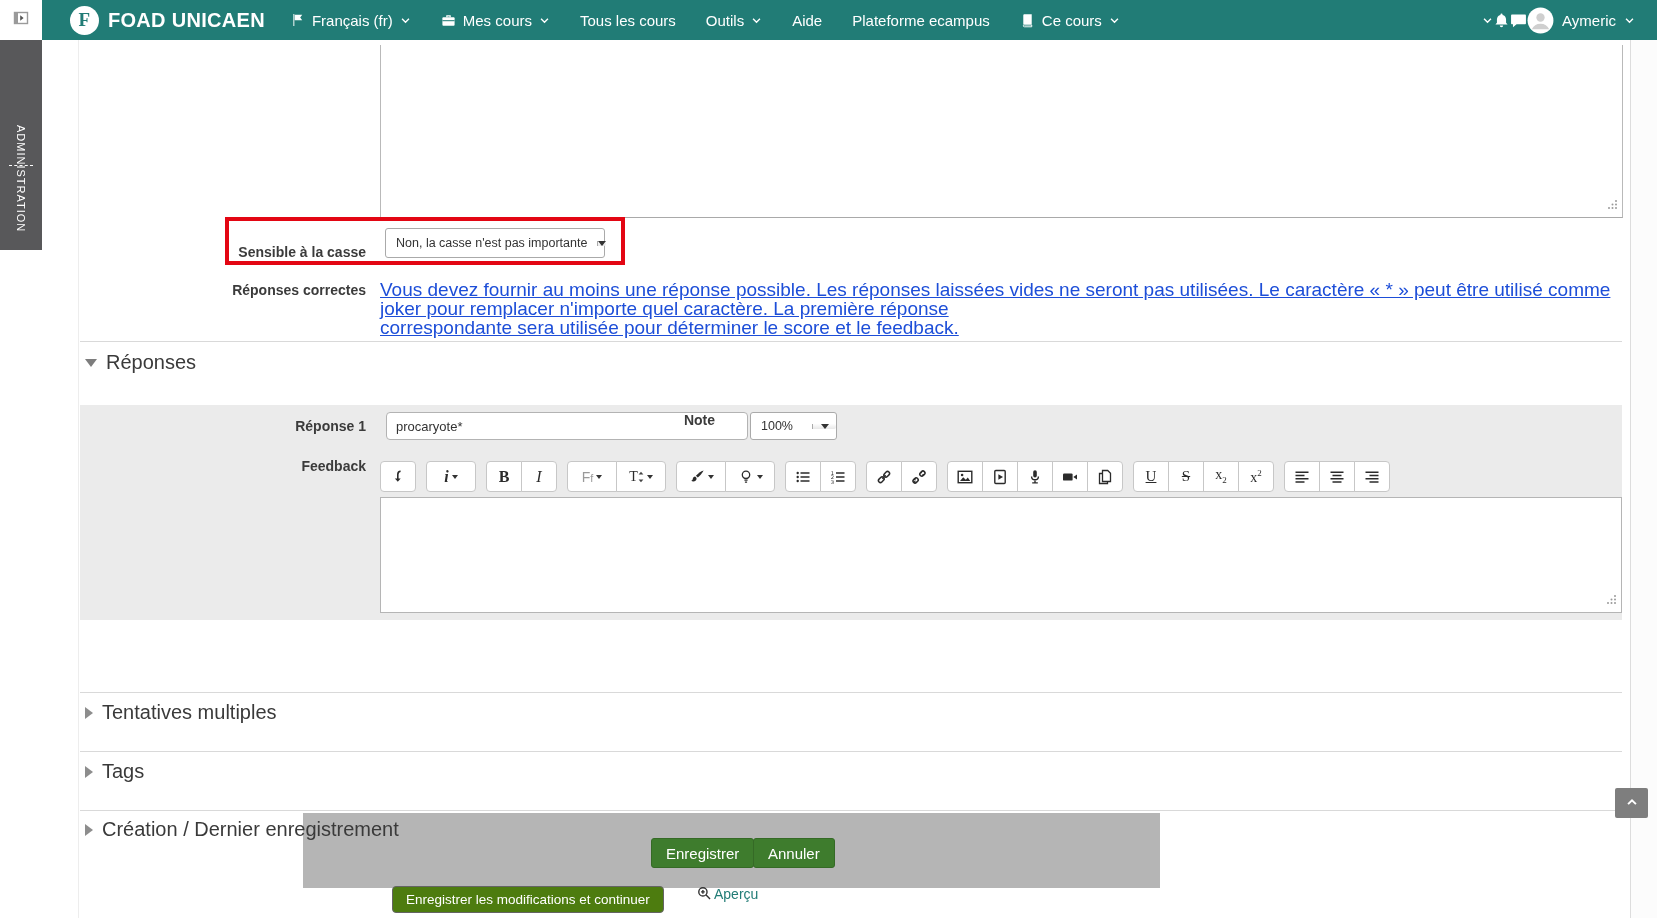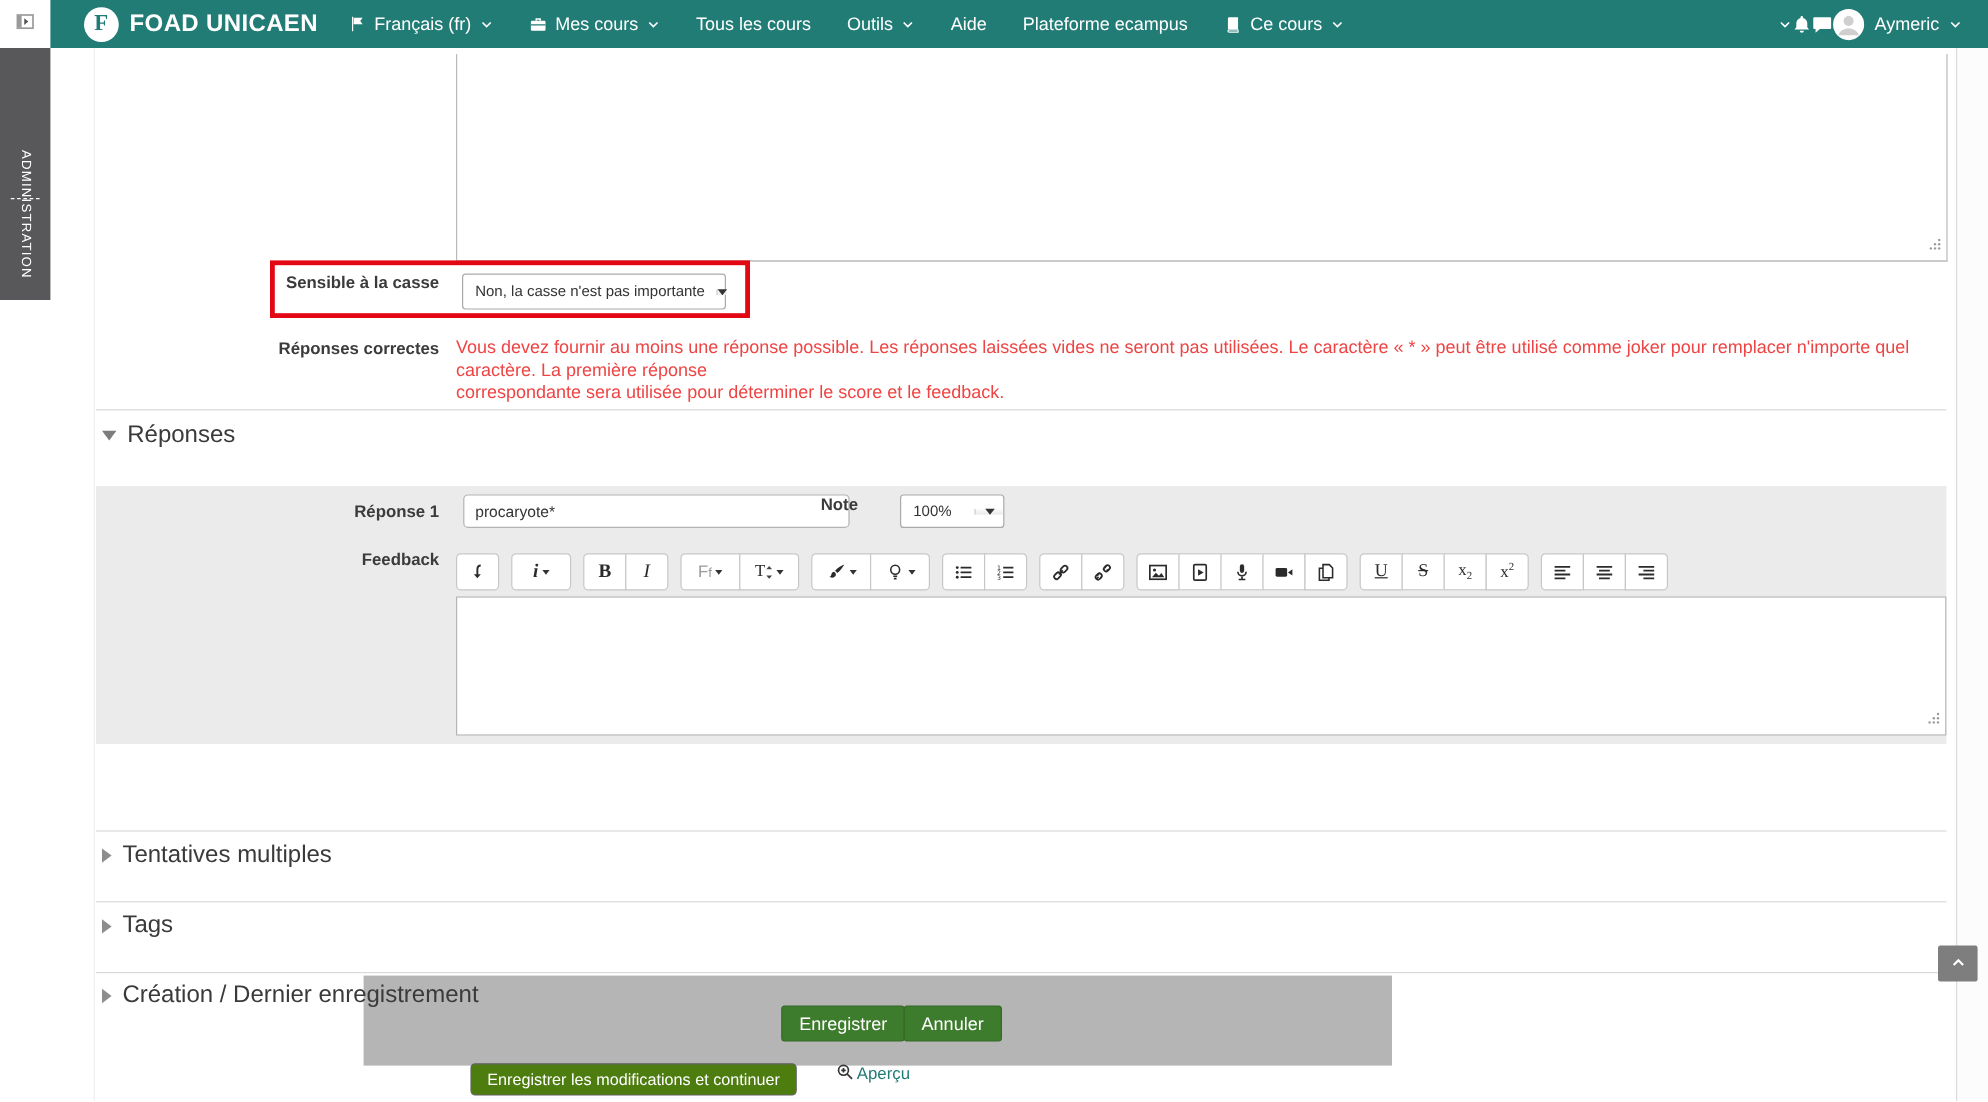--- a/index.html
+++ b/index.html
@@ -40,21 +40,21 @@
   .annotation-red{position:absolute;left:225px;top:217px;width:400px;height:48px;border:4px solid var(--red,#e30613);box-sizing:border-box;pointer-events:none;}
 
   .flabel{position:absolute;left:80px;width:286px;text-align:right;font-weight:bold;font-size:14px;color:#3b3b3b;white-space:nowrap;}
 
   .fakeselect{position:absolute;display:flex;align-items:center;background:#fff;border:1px solid #aaa;border-radius:3px;box-sizing:border-box;cursor:pointer;}
   .fakeselect .sel-text{flex:1;display:flex;align-items:center;padding:0 10px;font-size:12.5px;color:#333;white-space:nowrap;}
   .fakeselect .sel-arrow{width:23px;border-left:1px solid #aaa;background:linear-gradient(#fdfdfd,#e8e8e8);
                          display:flex;align-items:center;justify-content:center;border-radius:0 2px 2px 0;}
   .sel-caret{width:0;height:0;border-left:4px solid transparent;border-right:4px solid transparent;border-top:5px solid #333;}
 
-  .help-text{position:absolute;left:380px;top:280px;width:1250px;font-size:15px;line-height:19px;color:#ef4444;}
+  .help-text{position:absolute;left:380px;top:280px;width:1250px;font-size:19px;line-height:19px;color:#1d4ed8;text-decoration:underline;}
 
   .divider{position:absolute;left:80px;width:1542px;height:1px;background:#d9d9d9;}
 
   .sec-header{position:absolute;left:85px;display:flex;align-items:center;gap:9px;font-size:20px;color:#3a3a3a;cursor:pointer;white-space:nowrap;}
   .tri-down{width:0;height:0;border-left:6px solid transparent;border-right:6px solid transparent;border-top:8px solid #7d7d7d;}
   .tri-right{width:0;height:0;border-top:6px solid transparent;border-bottom:6px solid transparent;border-left:8px solid #8d8d8d;}
 
   .gray-panel{position:absolute;left:80px;top:405px;width:1542px;height:215px;background:#ebebeb;}
 
   .text-input{position:absolute;height:28px;background:#fff;border:1px solid #b3b3b3;border-radius:4px;box-sizing:border-box;
@@ -219,21 +219,21 @@
     <span class="grip"><svg width="11" height="11" viewBox="0 0 11 11" fill="#9a9a9a">
           <circle cx="9" cy="2" r="1"></circle>
           <circle cx="5.5" cy="5.5" r="1"></circle>
           <circle cx="9" cy="5.5" r="1"></circle>
           <circle cx="2" cy="9" r="1"></circle>
           <circle cx="5.5" cy="9" r="1"></circle>
           <circle cx="9" cy="9" r="1"></circle>
         </svg></span>
   </div>
 
-  <div class="flabel" style="top:227px">Sensible à la casse</div>
+  <div class="flabel" style="top:244px">Sensible à la casse</div>
   <div class="fakeselect" style="left:385px;top:228px;width:220px;height:30px">
     <span class="sel-text">Non, la casse n'est pas importante</span>
     <span class="sel-arrow">
         <span class="sel-caret"></span>
       </span>
   </div>
   <div class="annotation-red"></div>
 
   <div class="flabel" style="top:282px">Réponses correctes</div>
   <div class="help-text">
@@ -243,21 +243,21 @@
 
   <div class="divider" style="top:341px"></div>
   <div class="sec-header" style="top:351px">
     <span class="tri-down"></span>
     <span>Réponses</span>
   </div>
 
   <div class="gray-panel"></div>
 
   <div class="flabel" style="top:418px">Réponse 1</div>
-  <input class="text-input" style="left: 386px; top: 412px; width: 322px;" type="text" value="procaryote*">
+  <input class="text-input" style="left: 386px; top: 412px; width: 362px;" type="text" value="procaryote*">
   <div class="flabel" style="left:652px;top:412px;width:63px">Note</div>
   <div class="fakeselect" style="left:750px;top:412px;width:87px;height:28px">
     <span class="sel-text">100%</span>
     <span class="sel-arrow">
         <span class="sel-caret"></span>
       </span>
   </div>
 
   <div class="flabel" style="top:458px">Feedback</div>
   <div class="atto-toolbar" id="atto-toolbar">

